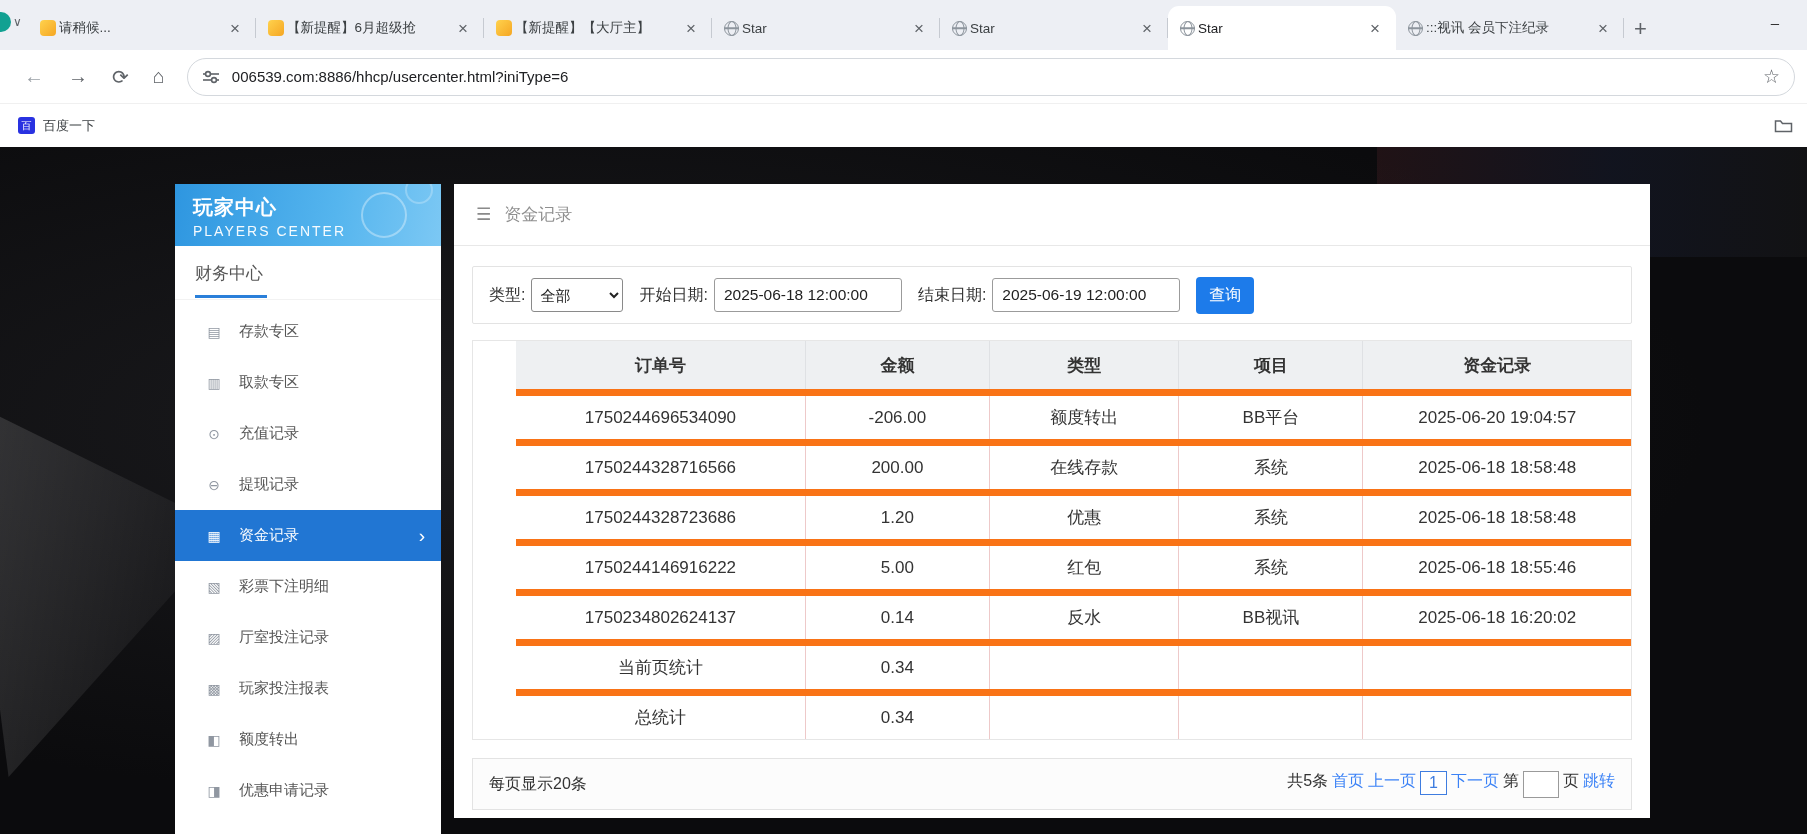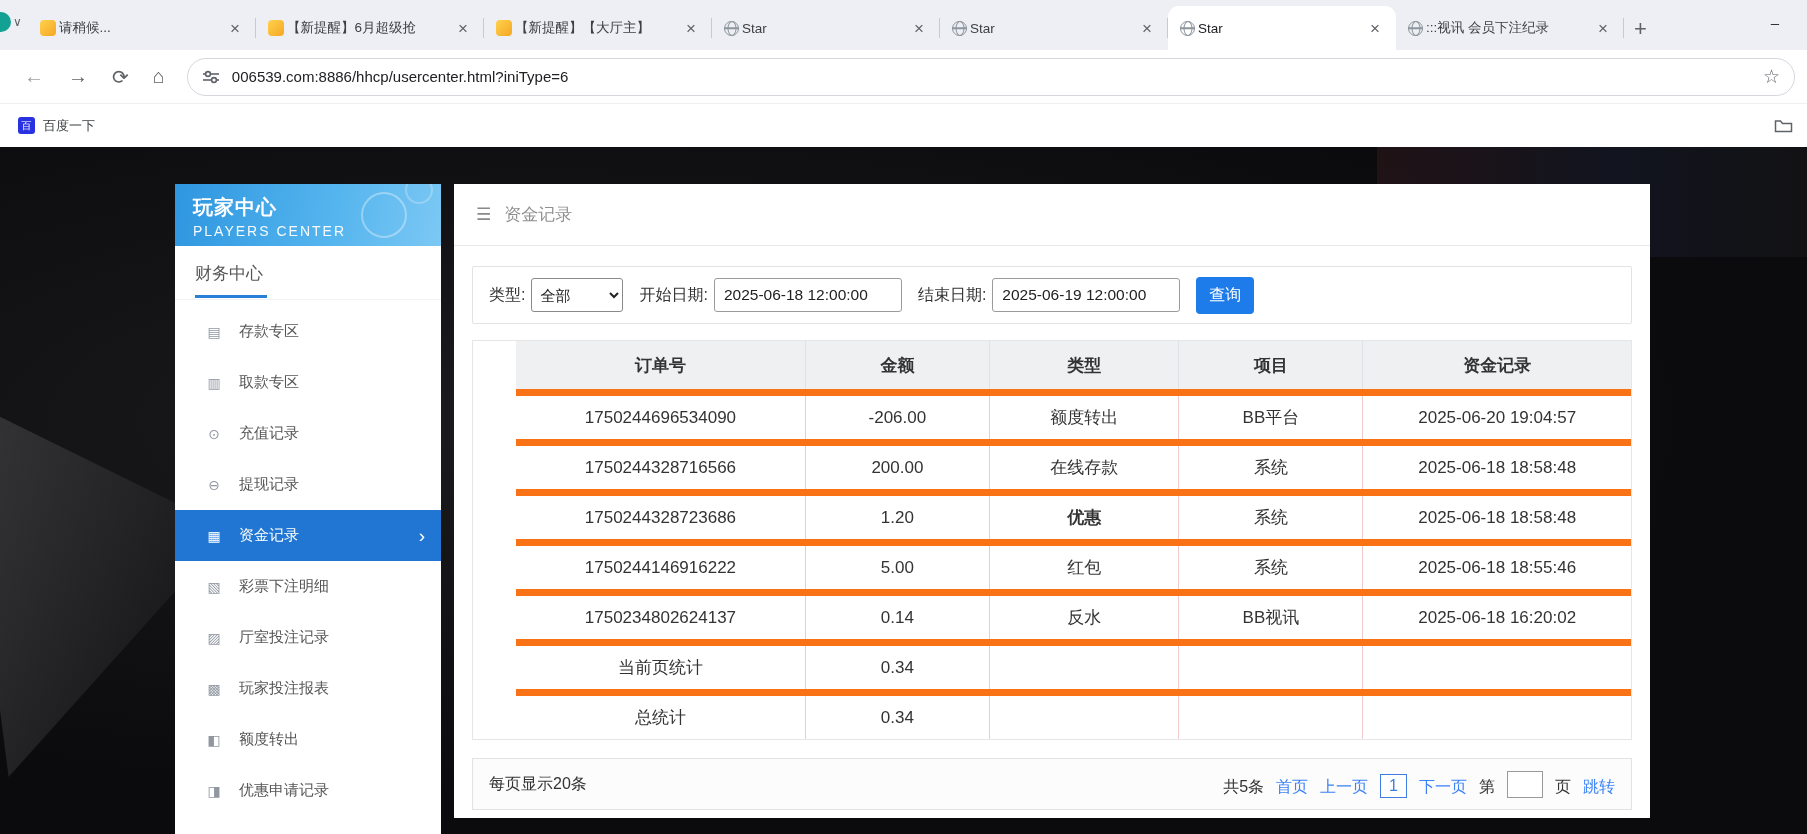--- a/index.html
+++ b/index.html
@@ -92,21 +92,21 @@
   .trow { display:flex; height:50px; }
   .trow.head { height:48px; background:#eef0f2; }
   .trow + .trow { border-top:7px solid #f97316; }
   .cell { display:flex; align-items:center; justify-content:center; font-size:17px; color:#333; }
   .cell:not(:last-child) { border-right:1px solid #eec9c9; }
   .trow.head .cell { font-weight:bold; }
   .trow.head .cell:not(:last-child) { border-right:1px solid #dfe1e4; }
 
   .pager { margin:18px 18px 0; border:1px solid #e3e3e3; height:52px; background:#fcfcfc;
            display:flex; align-items:center; padding:0 16px; font-size:16px; color:#333; }
-  .pager-right { margin-left:auto; display:flex; align-items:flex-end; gap:12px; }
+  .pager-right { margin-left:auto; display:flex; align-items:flex-start; gap:4px; }
   .pager a { color:#3b82f6; text-decoration:none; cursor:pointer; }
   .cur { border:1px solid #3f7de0; color:#3f7de0; padding:2px 8px; background:#fff; }
   .jump-input { width:36px; height:27px; border:1px solid #9a9a9a; font-size:15px; text-align:center; font-family:inherit; }
 </style>
 </head>
 <body>
 
 <div class="screen">
 
   <div class="tab-bar">
@@ -304,21 +304,21 @@
           <div class="trow">
             <div class="cell" style="width: 26%;">1750244328716566</div>
             <div class="cell" style="width: 16.5%;">200.00</div>
             <div class="cell" style="width: 17%;">在线存款</div>
             <div class="cell" style="width: 16.5%;">系统</div>
             <div class="cell" style="width: 24%;">2025-06-18 18:58:48</div>
           </div>
           <div class="trow">
             <div class="cell" style="width: 26%;">1750244328723686</div>
             <div class="cell" style="width: 16.5%;">1.20</div>
-            <div class="cell" style="width: 17%; font-weight: bold;">优惠</div>
+            <div class="cell" style="width: 17%;">优惠</div>
             <div class="cell" style="width: 16.5%;">系统</div>
             <div class="cell" style="width: 24%;">2025-06-18 18:58:48</div>
           </div>
           <div class="trow">
             <div class="cell" style="width: 26%;">1750244146916222</div>
             <div class="cell" style="width: 16.5%;">5.00</div>
             <div class="cell" style="width: 17%;">红包</div>
             <div class="cell" style="width: 16.5%;">系统</div>
             <div class="cell" style="width: 24%;">2025-06-18 18:55:46</div>
           </div>

